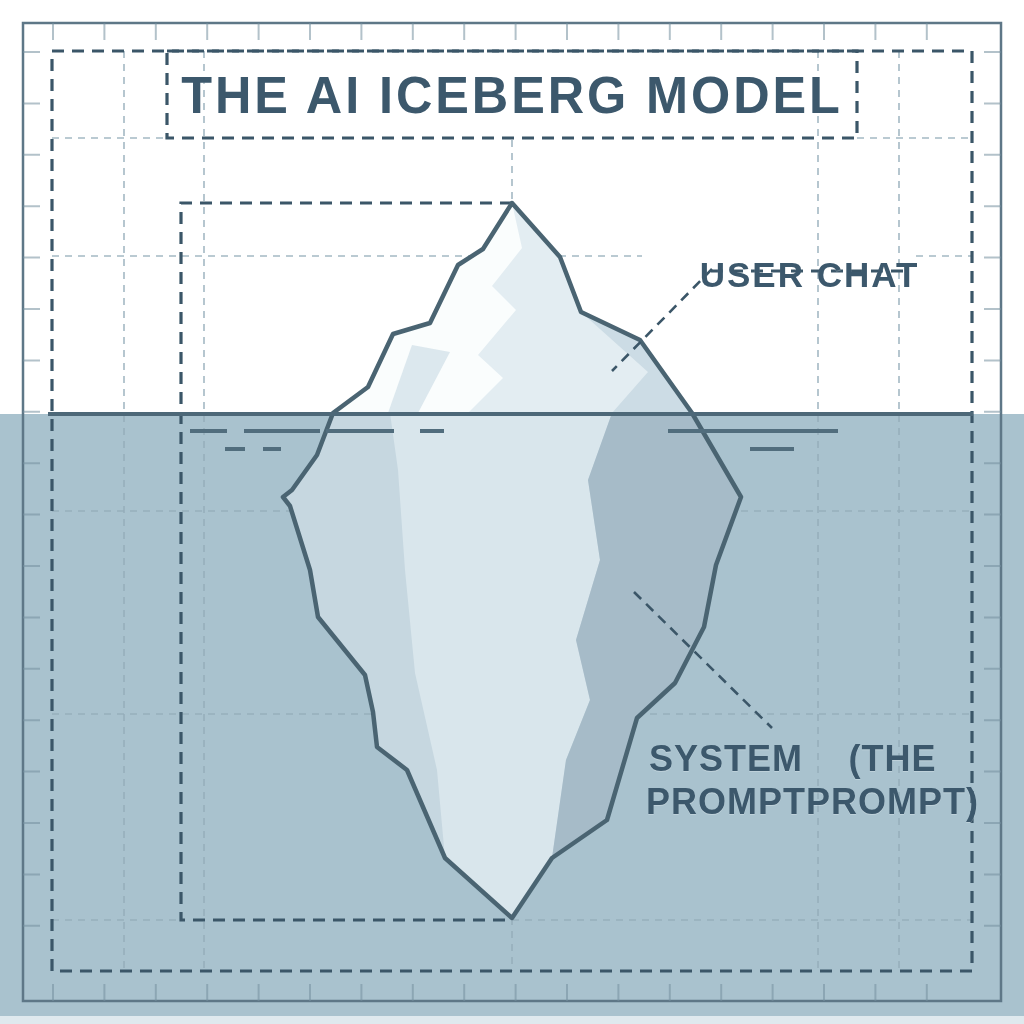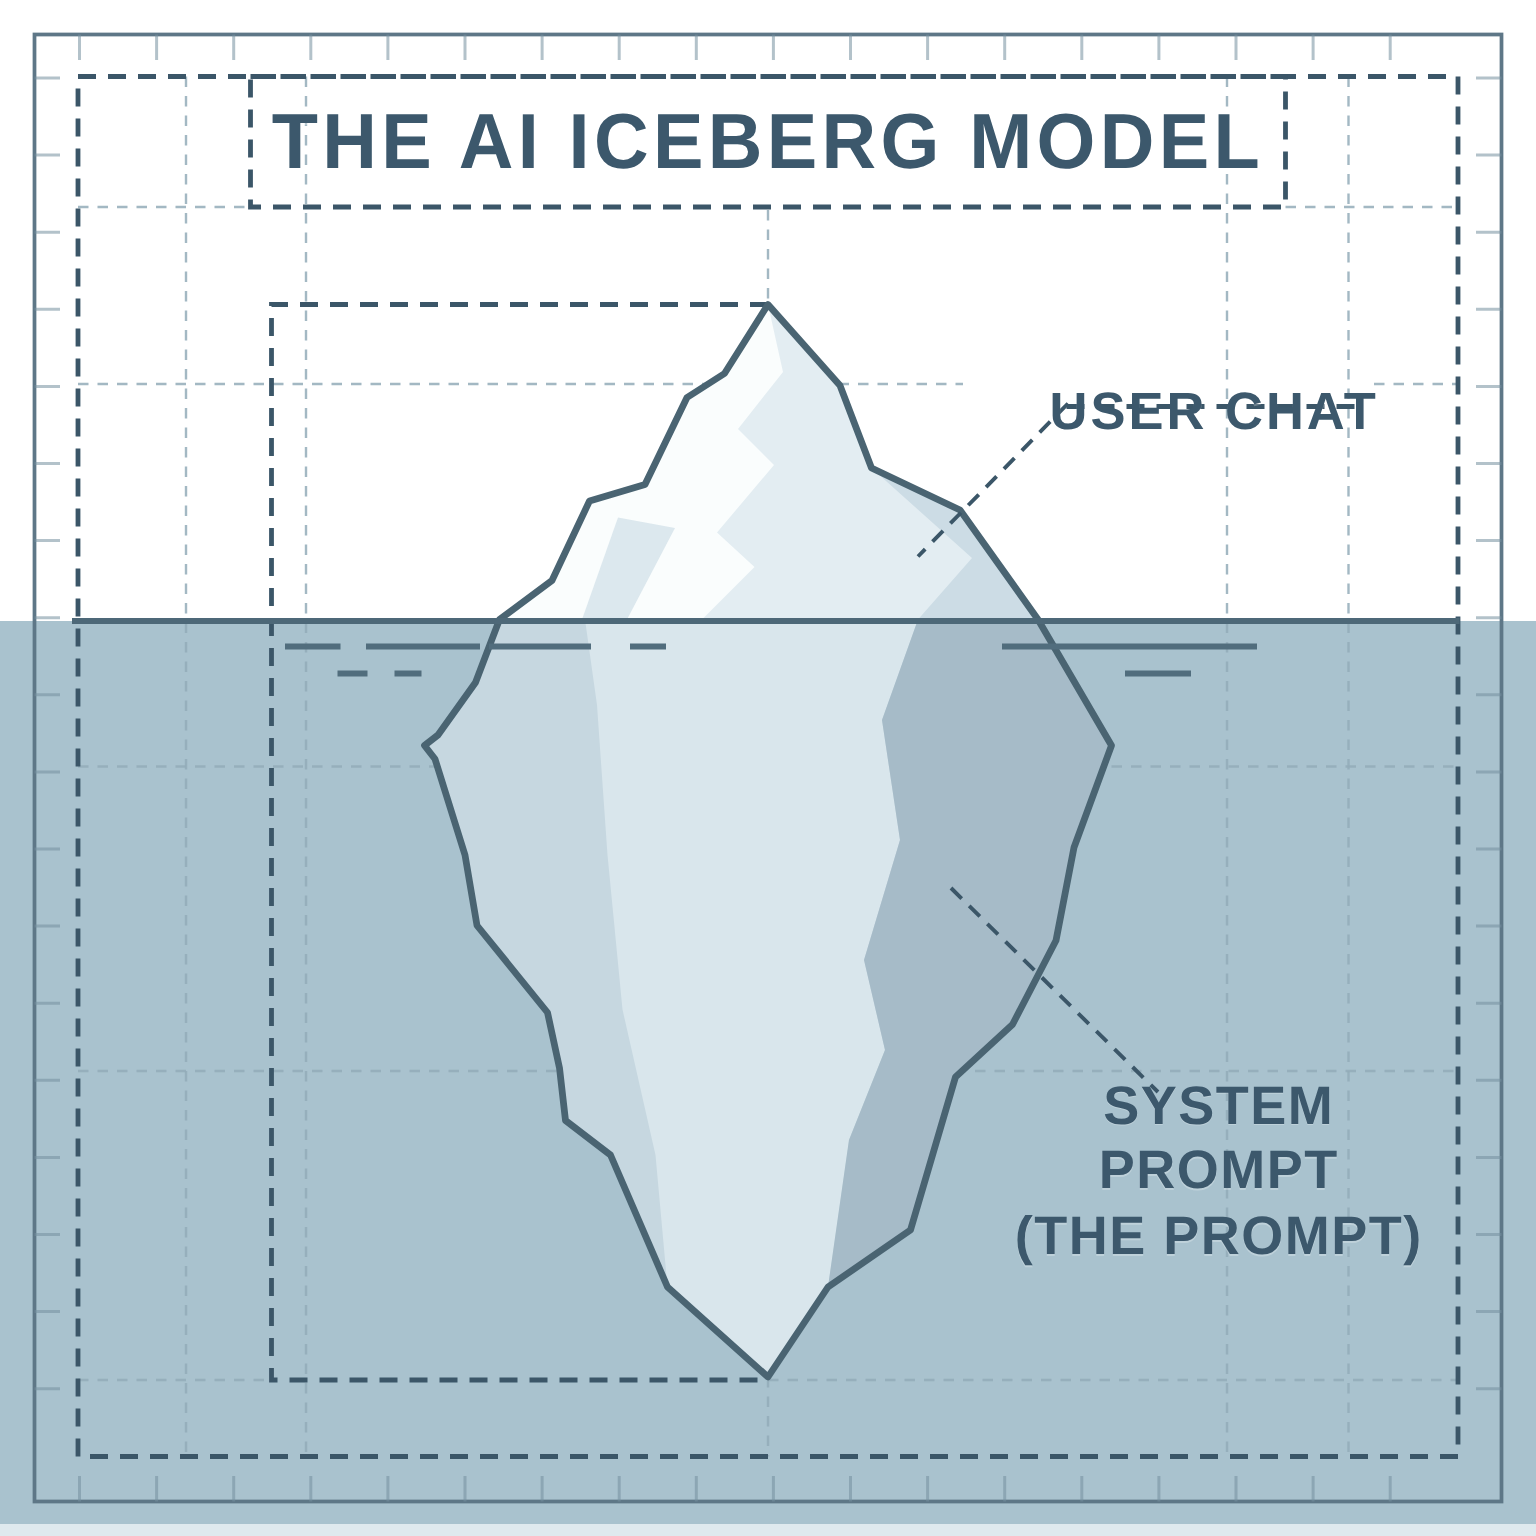--- a/index.html
+++ b/index.html
@@ -21,21 +21,21 @@
     font-size:52px;letter-spacing:3px;
     transform:scaleX(0.97);
   }
   .user-chat{
     left:657px;top:220px;width:305px;height:46px;
     font-size:35px;letter-spacing:2px;margin-top:32px;
   }
   .system-prompt{
     left:650px;top:734px;width:325px;height:92px;
     font-size:36px;letter-spacing:1px;line-height:1.2;
-    flex-direction:column;
+    flex-direction:row;
   }
 </style>
 </head>
 <body>
 
 <div class="stage">
 
   <svg width="1024" height="1024" viewBox="0 0 1024 1024">
 
     <rect x="0" y="414" width="1024" height="610" fill="#a9c2ce"></rect>

